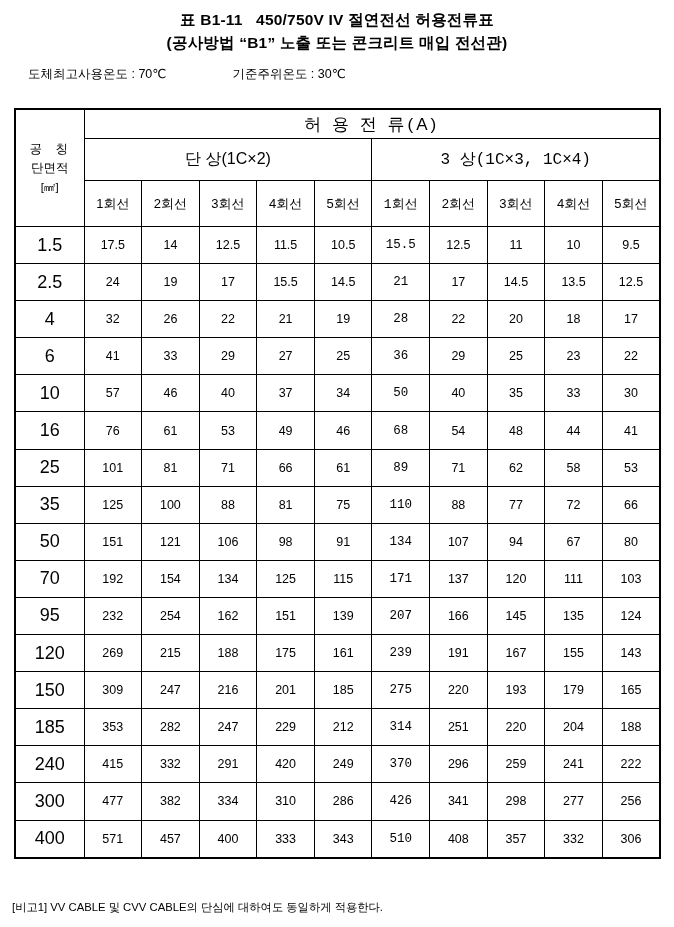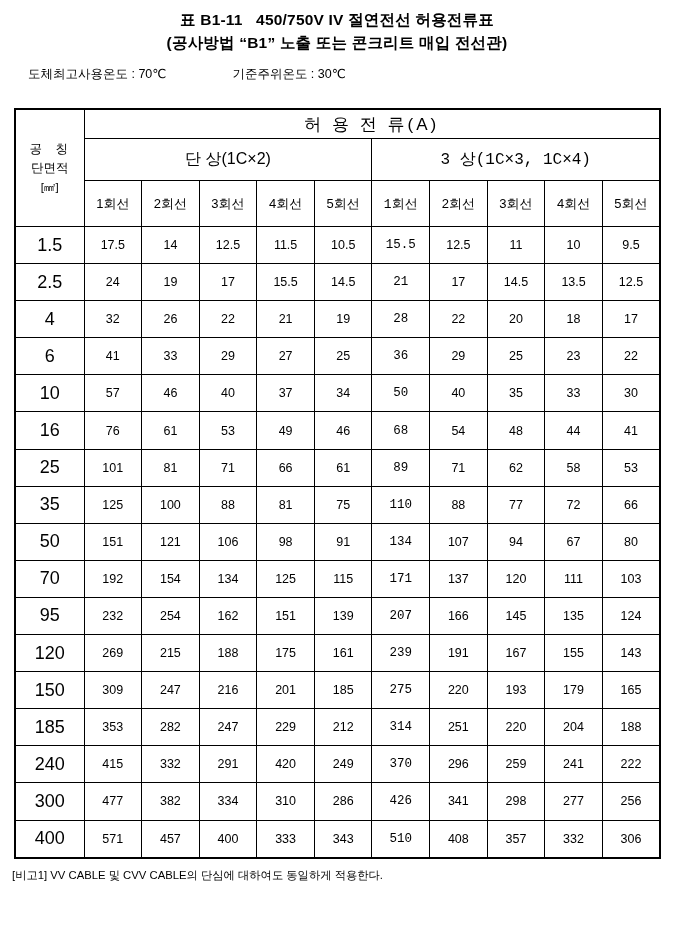--- a/index.html
+++ b/index.html
@@ -115,21 +115,21 @@
     font-size: 12.5px;
   }
   tr.data-row td.size-cell {
     font-size: 18px;
   }
 
   
   .notes {
     position: absolute;
     left: 12px;
-    top: 866px;
+    top: 898px;
     width: 660px;
   }
   .note {
     font-size: 11.3px;
     line-height: 19.5px;
     white-space: pre;
   }
 </style>
 </head>
 <body>

